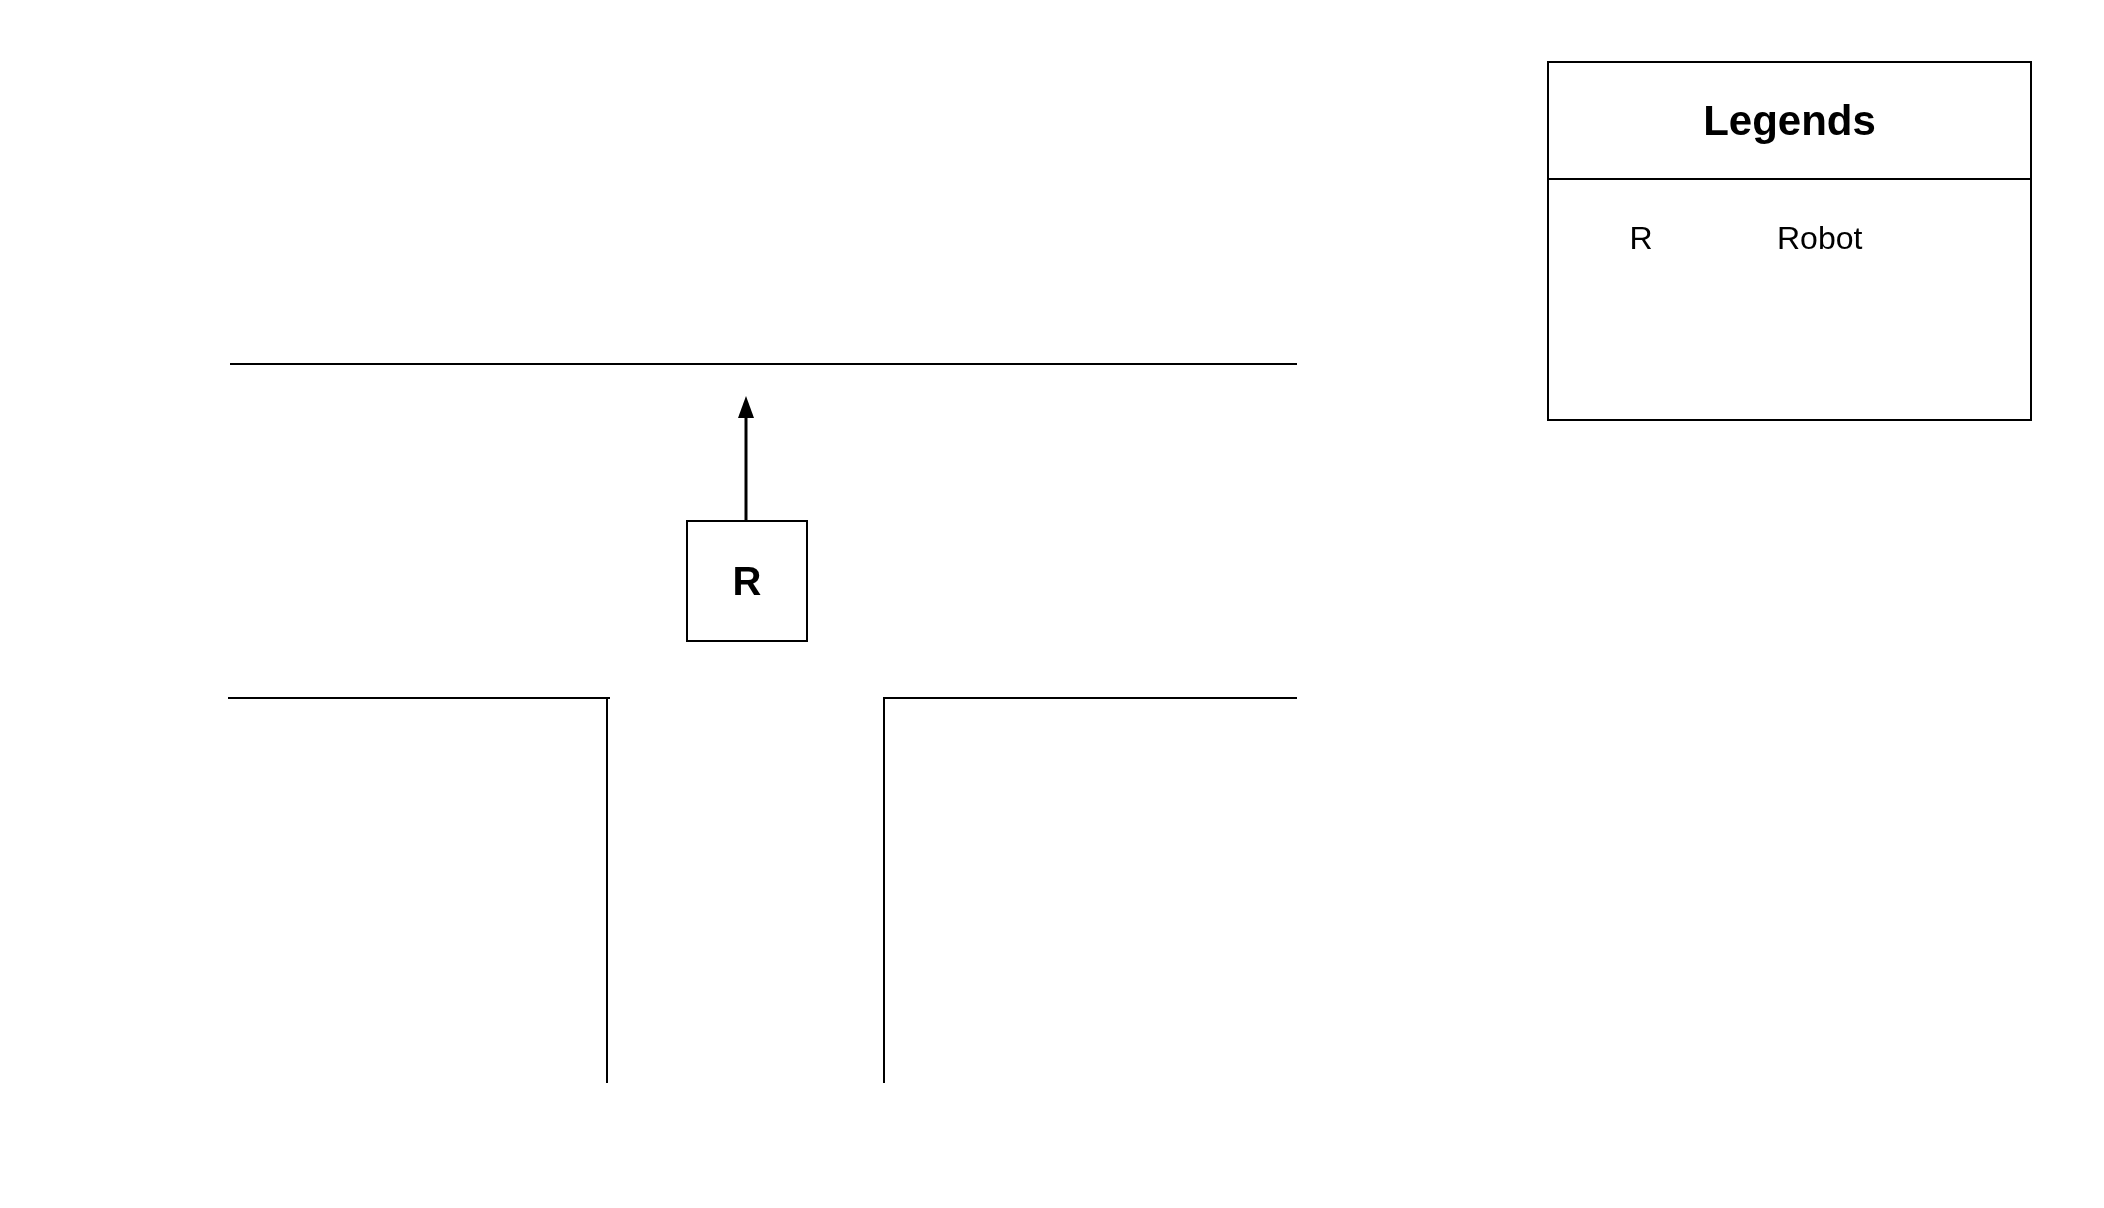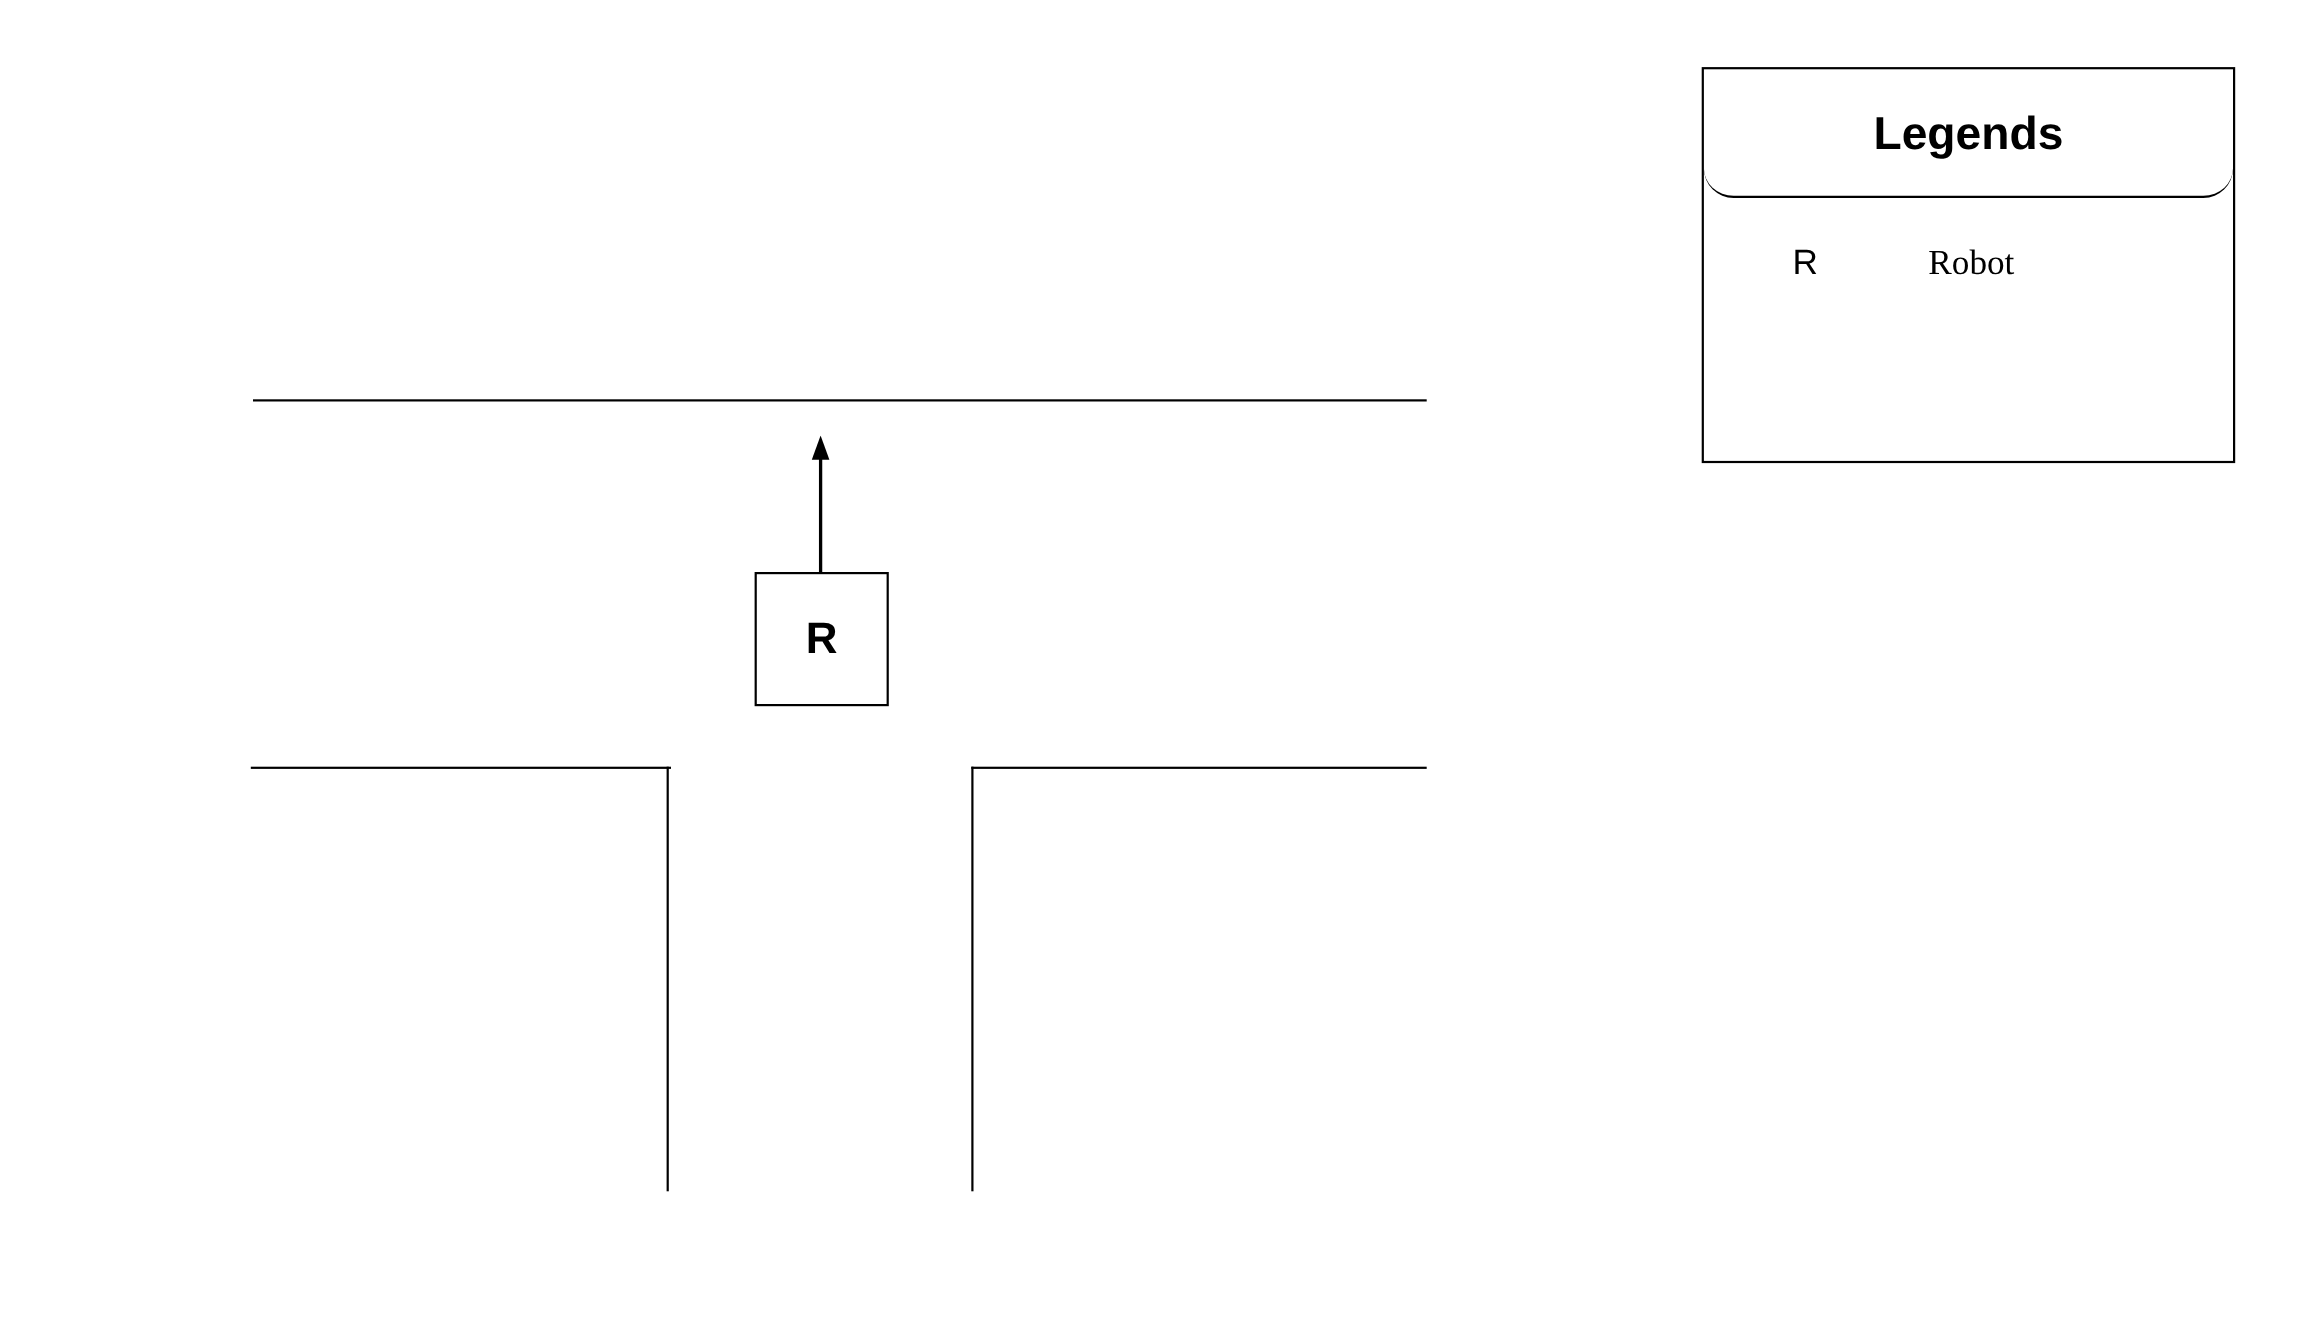--- a/index.html
+++ b/index.html
@@ -74,37 +74,35 @@
   .legend-header {
     height: 117px;
     border-bottom: 2px solid #000000;
     display: flex;
     align-items: center;
     justify-content: center;
     font-size: 42px;
     font-weight: bold;
     color: #000000;
     box-sizing: border-box;
-    border-radius: 27px;
   }
   .legend-row {
     display: flex;
     align-items: center;
     margin-top: 40px;
     font-size: 32px;
     color: #000000;
   }
   .legend-symbol {
     margin-left: 72px;
     width: 40px;
     text-align: center;
   }
   .legend-label {
-    margin-left: 92px;
-    font-family: Liberation Serif, serif;
+    margin-left: 116px;
   }
 </style>
 </head>
 <body>
 
 <div class="canvas">
 
   <div class="line road-top"></div>
 
   <div class="line road-left-h"></div>

